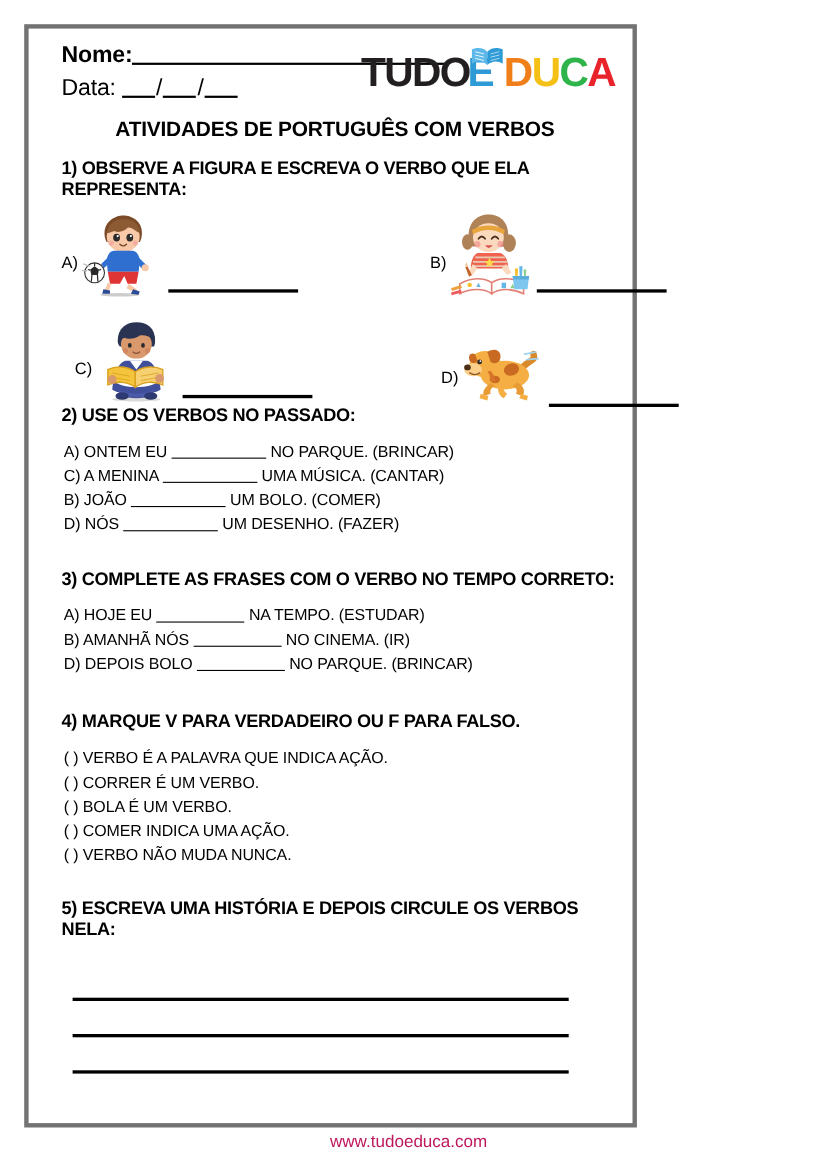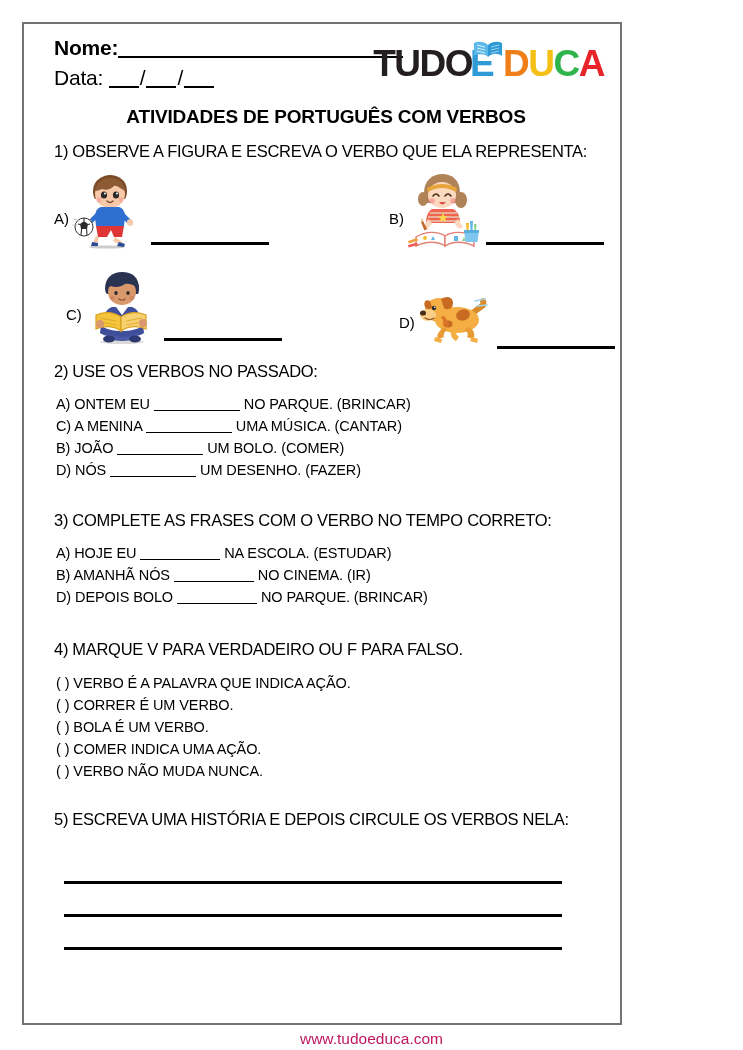--- a/index.html
+++ b/index.html
@@ -13,23 +13,23 @@
     font-family: "Liberation Sans", sans-serif;
     color: #000000;
     position: relative;
     overflow: hidden;
   }
 
   .page-frame {
     position: absolute;
     left: 22px;
     top: 22px;
-    width: 600px;
+    width: 557px;
     height: 1003px;
-    border: 2px solid #737373;
+    border: 4px solid #737373;
     box-sizing: border-box;
     background: #fff;
   }
 
   .inner {
     position: absolute;
     left: 18px;
     top: 10px;
     right: 16px;
     bottom: 0;
@@ -117,21 +117,21 @@
     font-size: 19px;
     font-weight: bold;
     letter-spacing: -0.2px;
     margin-top: 4px;
     margin-left: 6px;
   }
 
   
   .q-title {
     font-size: 16.5px;
-    font-weight: normal;
+    font-weight: bold;
     letter-spacing: -0.3px;
     margin-left: 12px;
   }
   .q1 { margin-top: 14px; }
 
   .fig-grid {
     position: relative;
     margin-left: 12px;
     margin-top: 2px;
     height: 185px;
@@ -156,21 +156,21 @@
     width: 118px;
     border-bottom: 3px solid #000;
     margin-bottom: 4px;
     margin-left: 2px;
   }
   .cell-a { left: 0px;   top: 8px; }
   .cell-b { left: 335px; top: 8px; }
   .cell-c { left: 12px;  top: 104px; }
   .cell-d { left: 345px; top: 112px; }
 
-  .q2 { margin-top: 14px; }
+  .q2 { margin-top: 0; }
   .q3 { margin-top: 30px; }
   .q4 { margin-top: 32px; }
   .q5 { margin-top: 28px; }
 
   .q-lines {
     margin-left: 14px;
     margin-top: 12px;
     font-size: 14.5px;
     line-height: 1.52;
     letter-spacing: -0.1px;
@@ -443,21 +443,21 @@
         <div><span>A) ONTEM EU</span> <span class="blank b-long"></span> <span>NO PARQUE. (BRINCAR)</span></div>
         <div><span>C) A MENINA</span> <span class="blank b-long"></span> <span>UMA MÚSICA. (CANTAR)</span></div>
         <div><span>B) JOÃO</span> <span class="blank b-long"></span> <span>UM BOLO. (COMER)</span></div>
         <div><span>D) NÓS</span> <span class="blank b-long"></span> <span>UM DESENHO. (FAZER)</span></div>
       </div>
     </div>
 
     <div class="q3">
       <div class="q-title">3) COMPLETE AS FRASES COM O VERBO NO TEMPO CORRETO:</div>
       <div class="q-lines">
-        <div><span>A) HOJE EU</span> <span class="blank b-med"></span> <span>NA ESCOLA. (ESTUDAR)</span></div>
+        <div><span>A) HOJE EU</span> <span class="blank b-med"></span> <span>NA TEMPO. (ESTUDAR)</span></div>
         <div><span>B) AMANHÃ NÓS</span> <span class="blank b-med"></span> <span>NO CINEMA. (IR)</span></div>
         <div><span>D) DEPOIS BOLO</span> <span class="blank b-med"></span> <span>NO PARQUE. (BRINCAR)</span></div>
       </div>
     </div>
 
     <div class="q4">
       <div class="q-title">4) MARQUE V PARA VERDADEIRO OU F PARA FALSO.</div>
       <div class="tf-lines">
         <div>(  ) VERBO É A PALAVRA QUE INDICA AÇÃO.</div>
         <div>(  ) CORRER É UM VERBO.</div>

